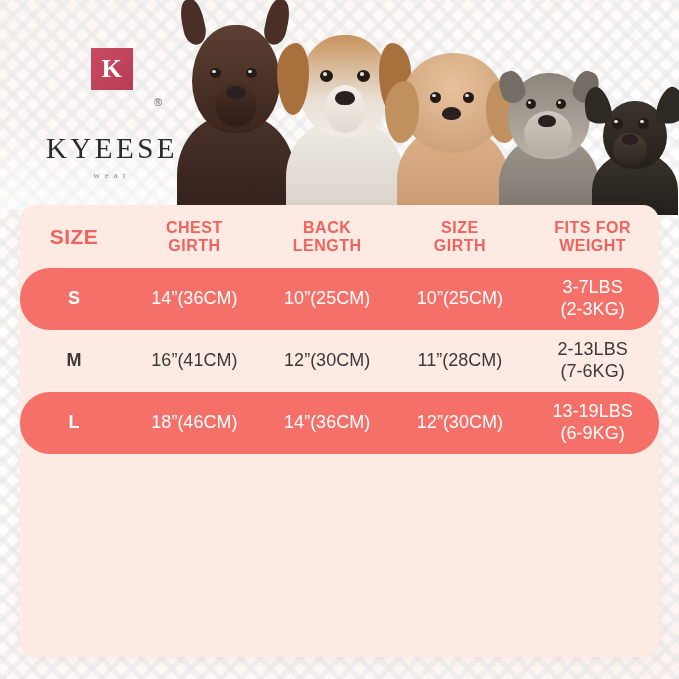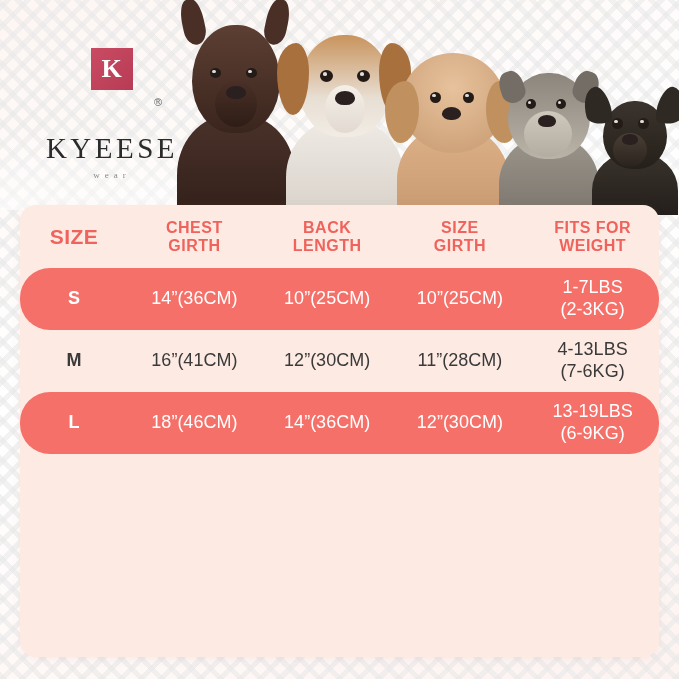--- a/index.html
+++ b/index.html
@@ -300,33 +300,33 @@
         </tr>
       </thead>
       <tbody>
         <tr class="hl">
           <td class="c-size">S</td>
           <td>14”(36CM)</td>
           <td>10”(25CM)</td>
           <td>10”(25CM)</td>
           <td>
             <div class="two-line">
-              <span>1-7LBS</span>
+              <span>3-7LBS</span>
               <span>(2-3KG)</span>
             </div>
           </td>
         </tr>
         <tr>
           <td class="c-size">M</td>
           <td>16”(41CM)</td>
           <td>12”(30CM)</td>
           <td>11”(28CM)</td>
           <td>
             <div class="two-line">
-              <span>4-13LBS</span>
+              <span>2-13LBS</span>
               <span>(7-6KG)</span>
             </div>
           </td>
         </tr>
         <tr class="hl">
           <td class="c-size">L</td>
           <td>18”(46CM)</td>
           <td>14”(36CM)</td>
           <td>12”(30CM)</td>
           <td>

